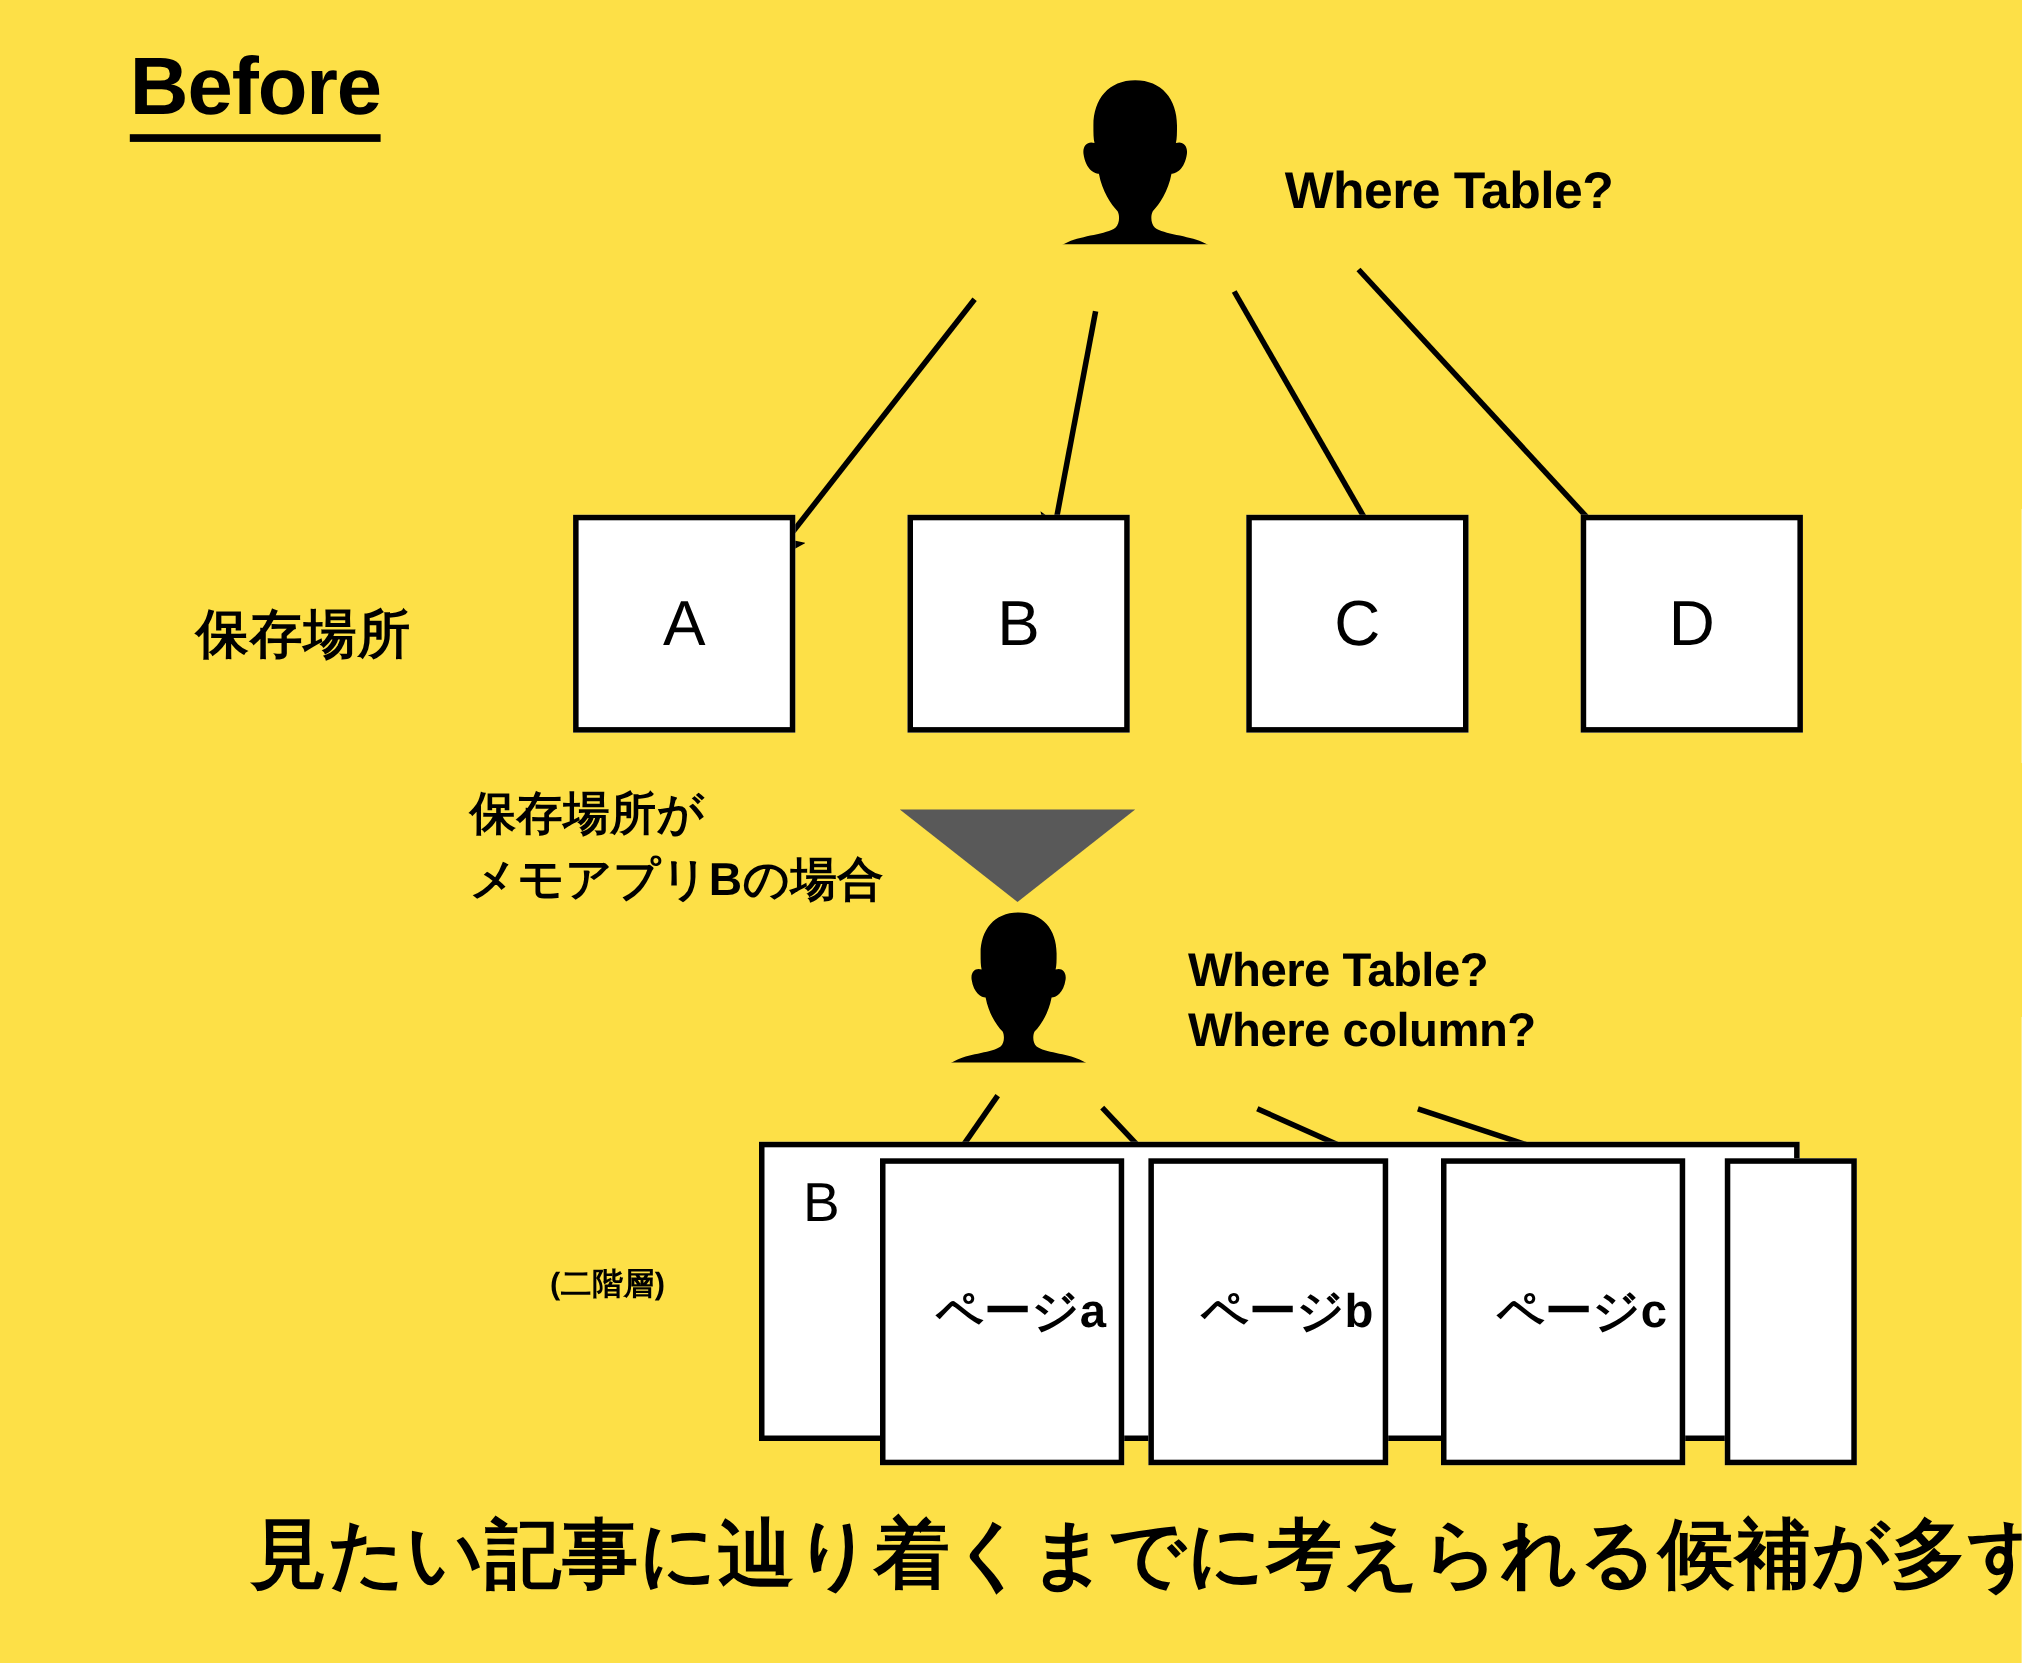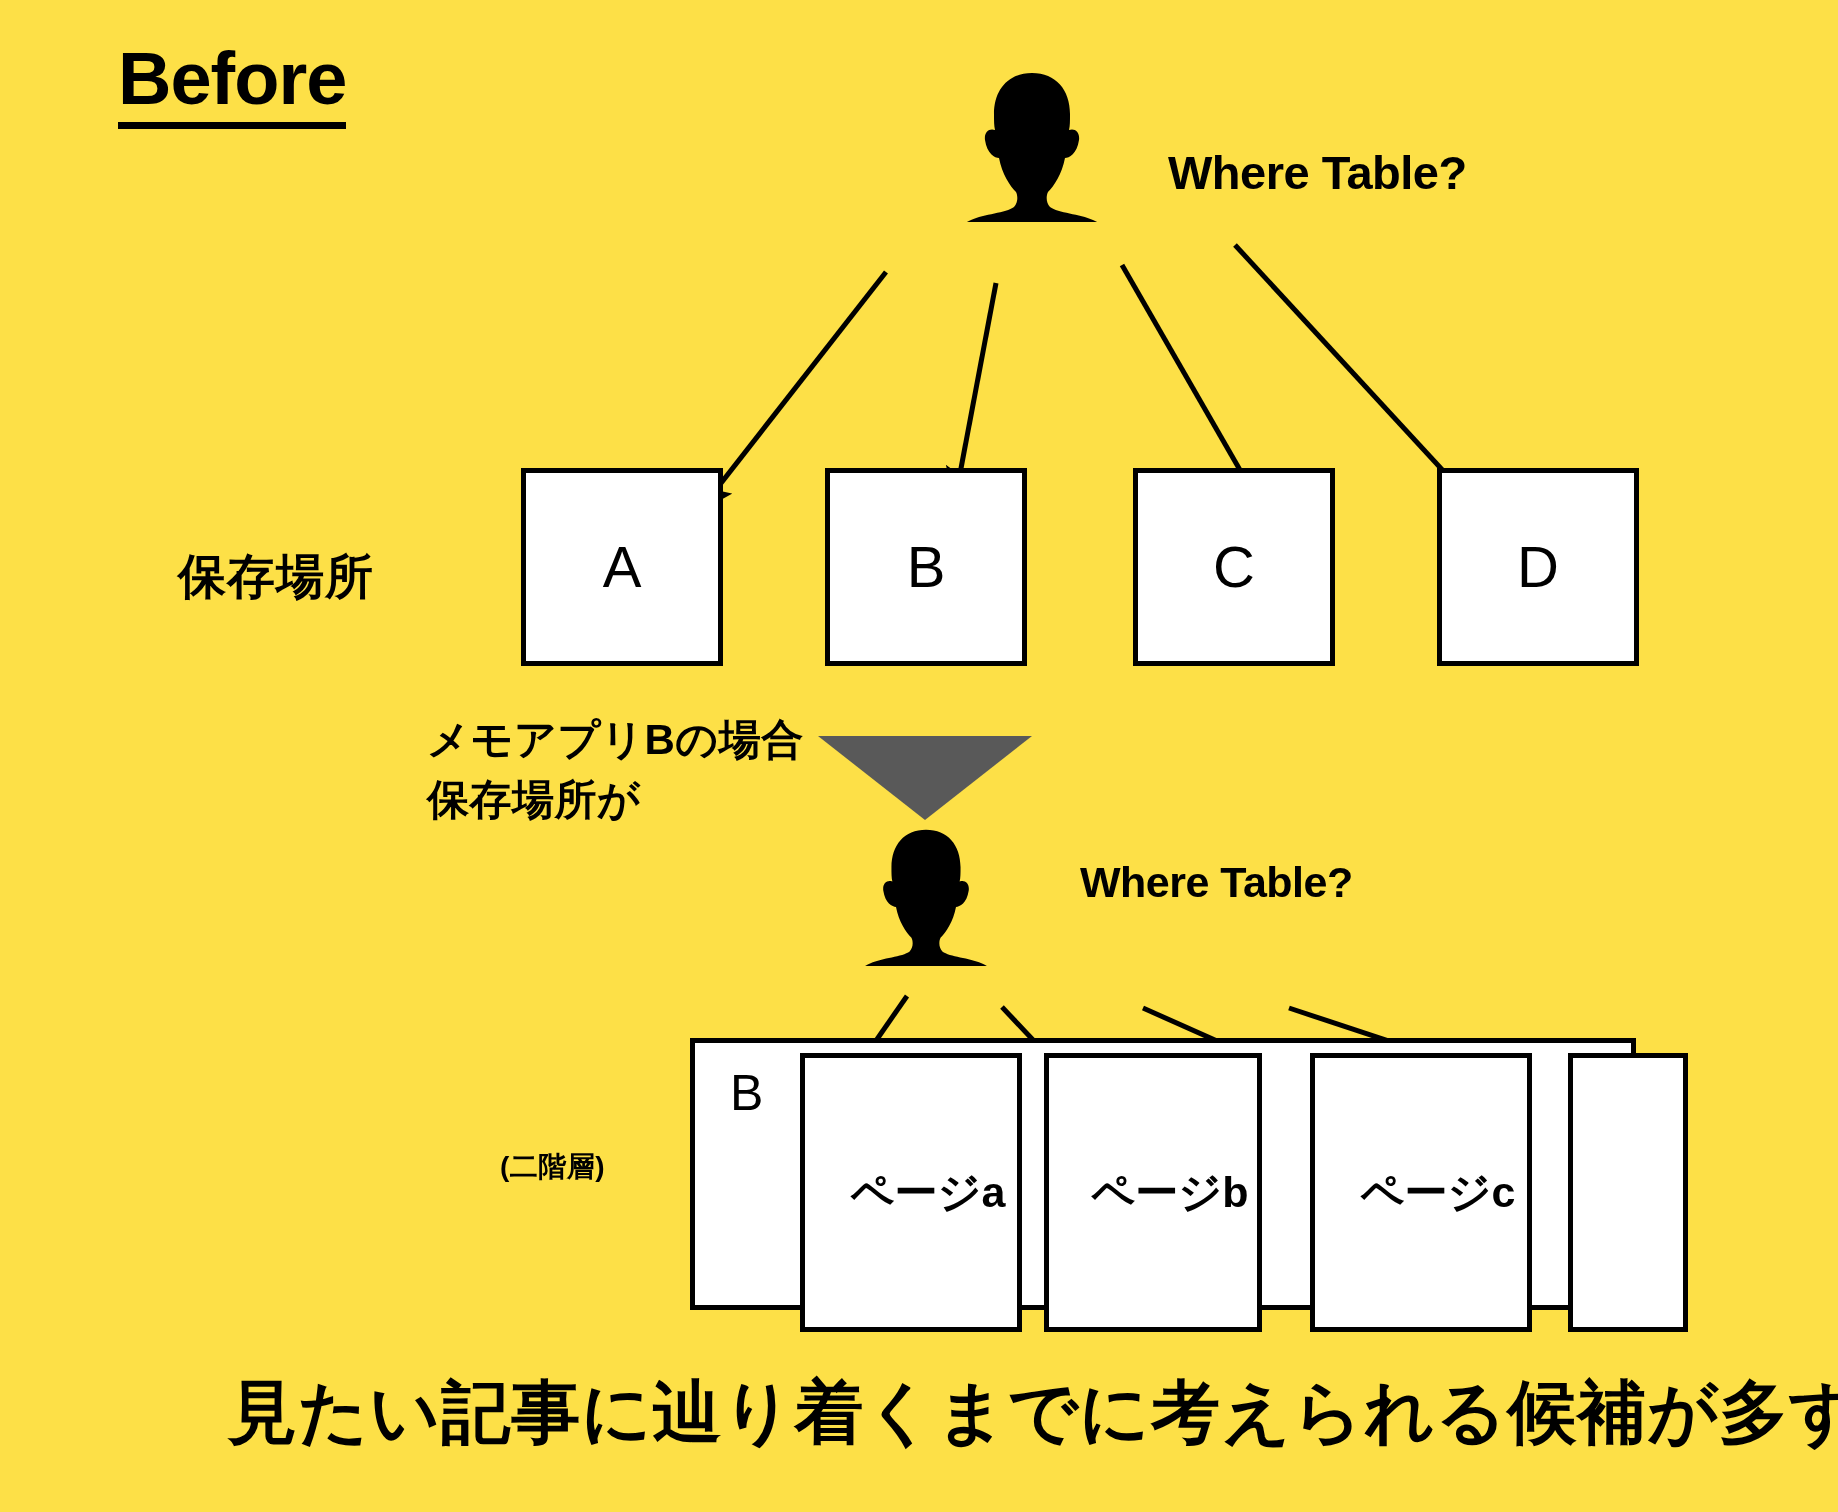--- a/index.html
+++ b/index.html
@@ -234,38 +234,39 @@
     <span>B</span>
   </div>
   <div class="abs storage-box" id="storage-box-2">
     <span>C</span>
   </div>
   <div class="abs storage-box" id="storage-box-3">
     <span>D</span>
   </div>
 
   <div class="abs" id="transition-note">
+    <div>保存場所が</div>
     <div>メモアプリBの場合</div>
-    <div>保存場所が</div>
   </div>
   <div class="abs" id="down-triangle"></div>
 
   <svg class="abs person" id="person-bottom" viewBox="0 0 176 152" xmlns="http://www.w3.org/2000/svg">
     <path fill="#000" d="M88,3 C64,3 50,20 50,44 C50,51 50,56 51,60
       C45,58 40,62 41,70 C43,84 51,88 55,88
       C58,104 66,116 72,122 C74,126 74,133 70,137
       C62,143 40,144 27,150 C16,155 8,161 3,170 L173,170
       C168,161 160,155 149,150 C136,144 114,143 106,137
       C102,133 102,126 104,122 C110,116 118,104 121,88
       C125,88 133,84 135,70 C136,62 131,58 125,60
       C126,56 126,51 126,44 C126,20 112,3 88,3 Z"></path>
   </svg>
 
   <div class="abs" id="query-bottom">
     <div>Where Table?</div>
+    <div>Where column?</div>
   </div>
 
   <div class="abs" id="hierarchy-note">(二階層)</div>
 
   <div class="abs" id="app-container"></div>
   <div class="abs" id="app-container-label">B</div>
 
   <div class="abs page-box" id="page-box-0">
     <span>ページa</span>
   </div>

